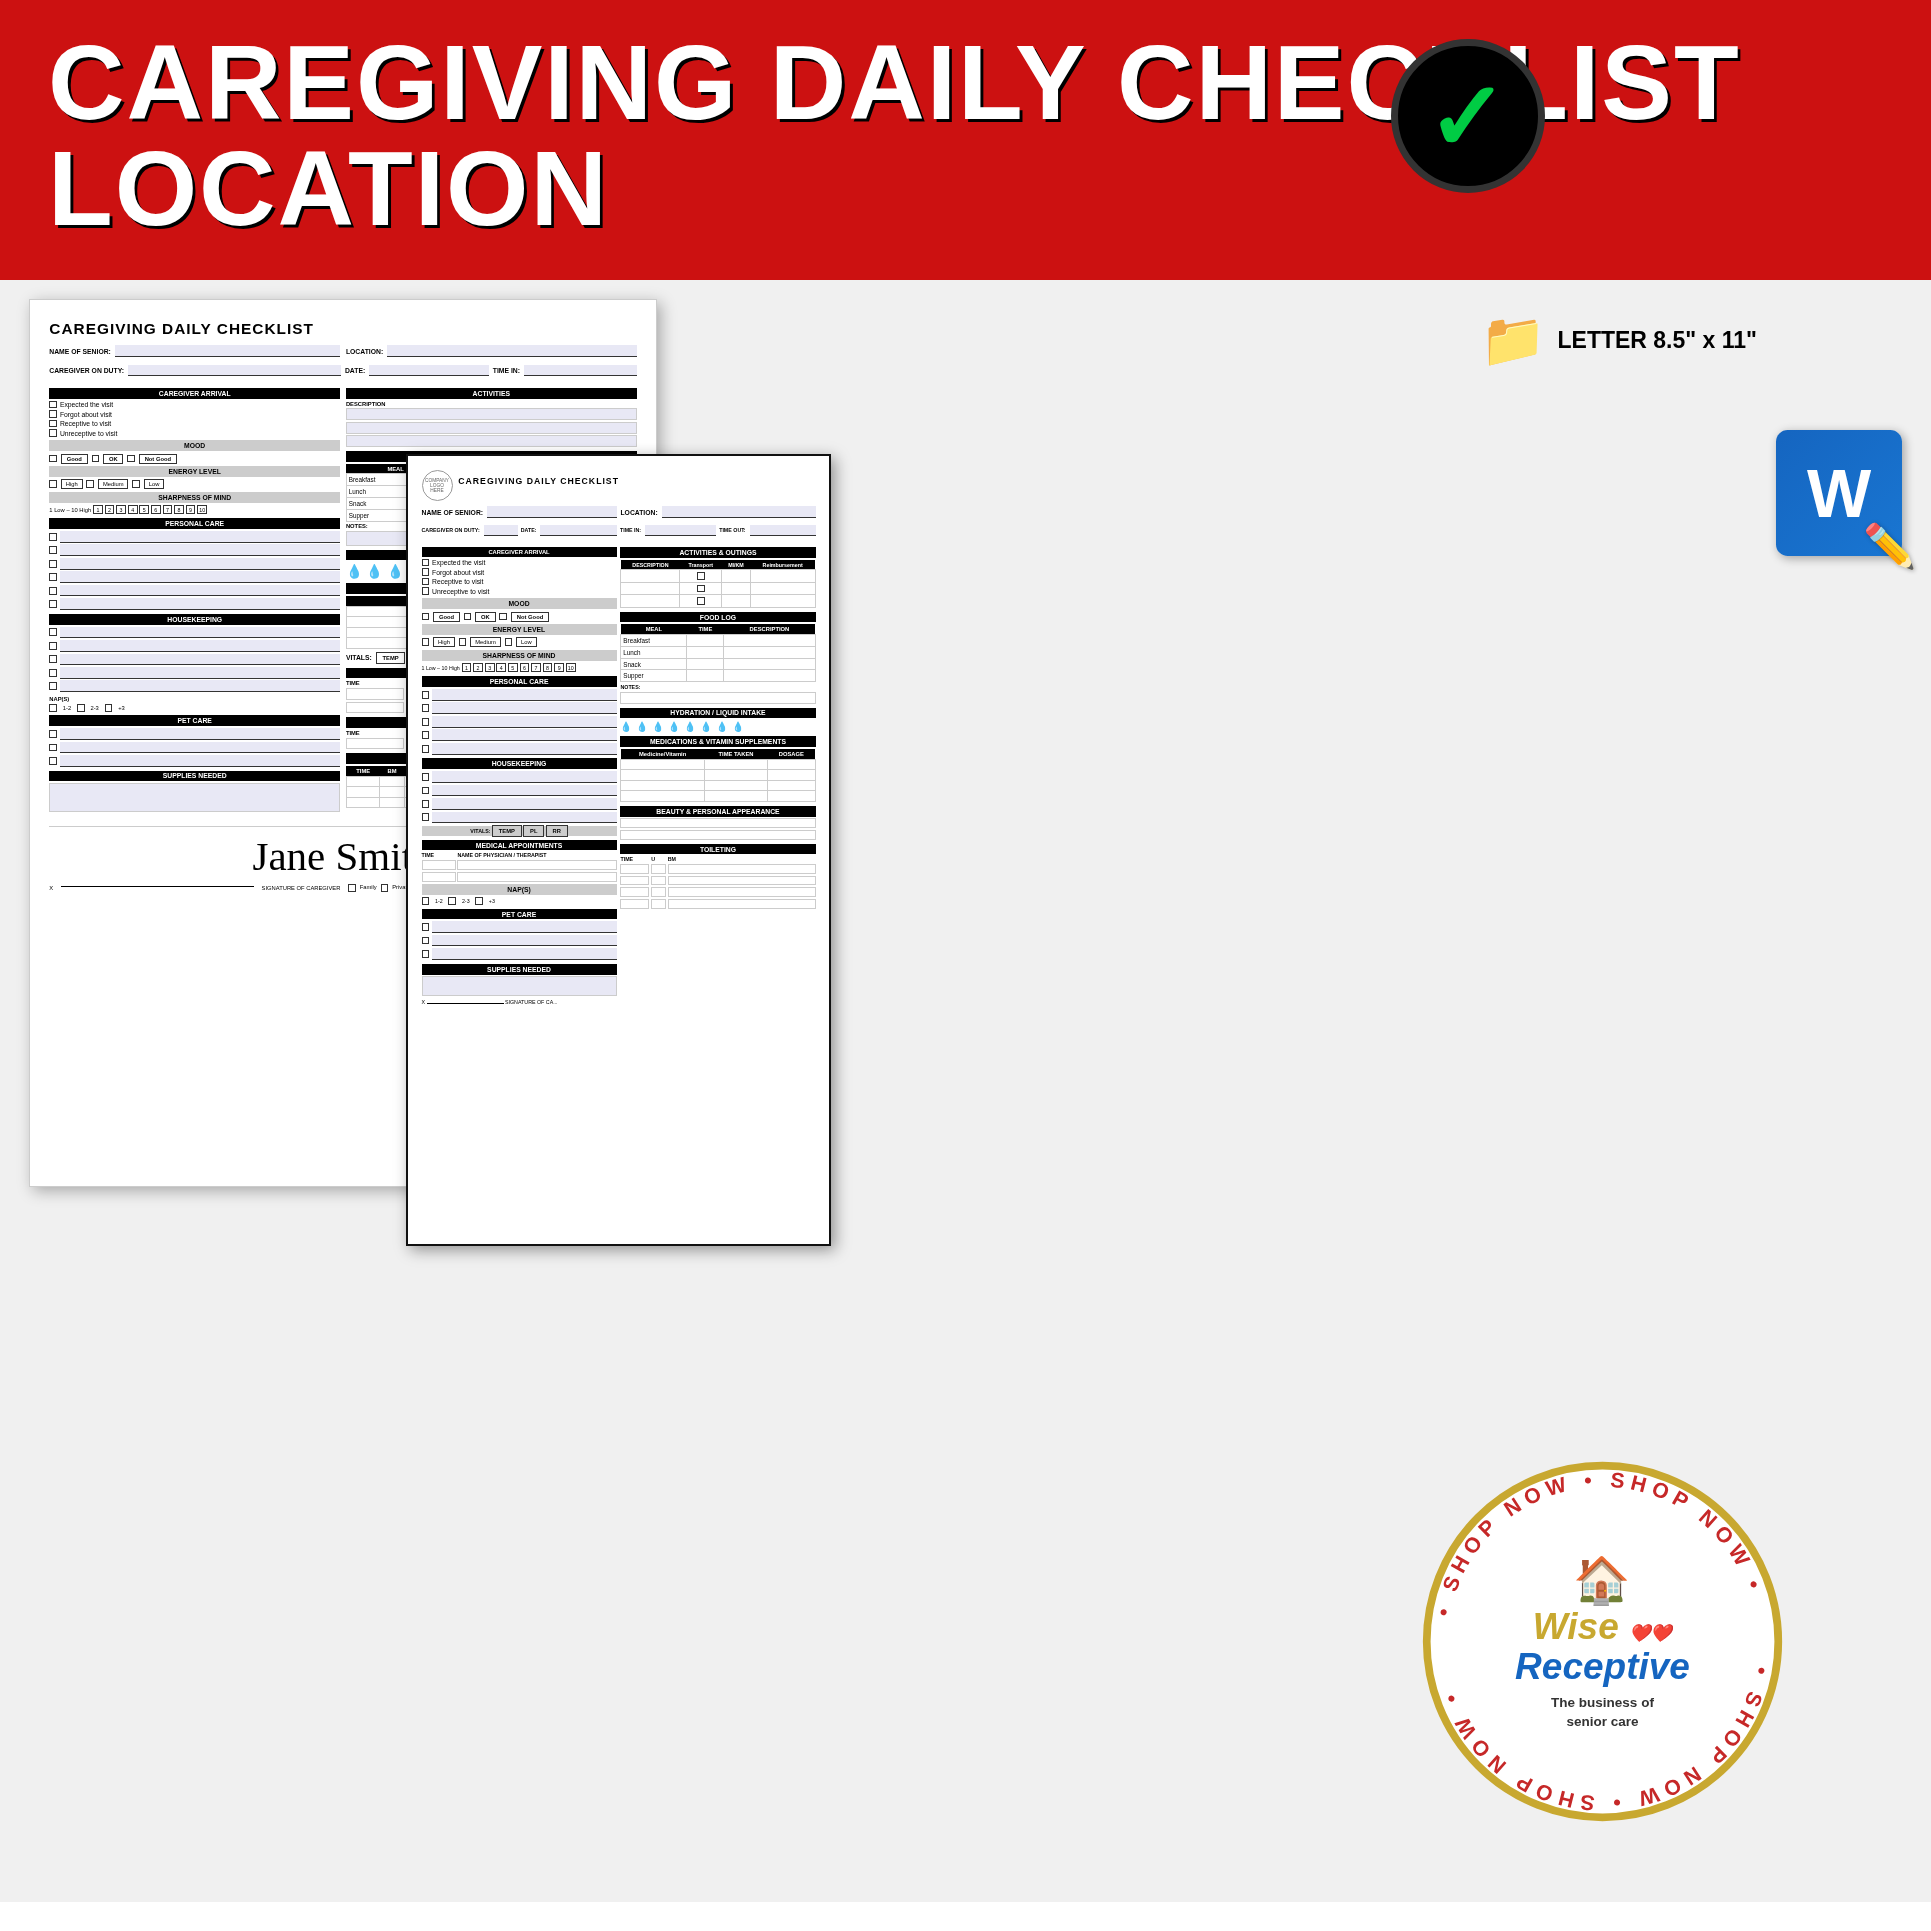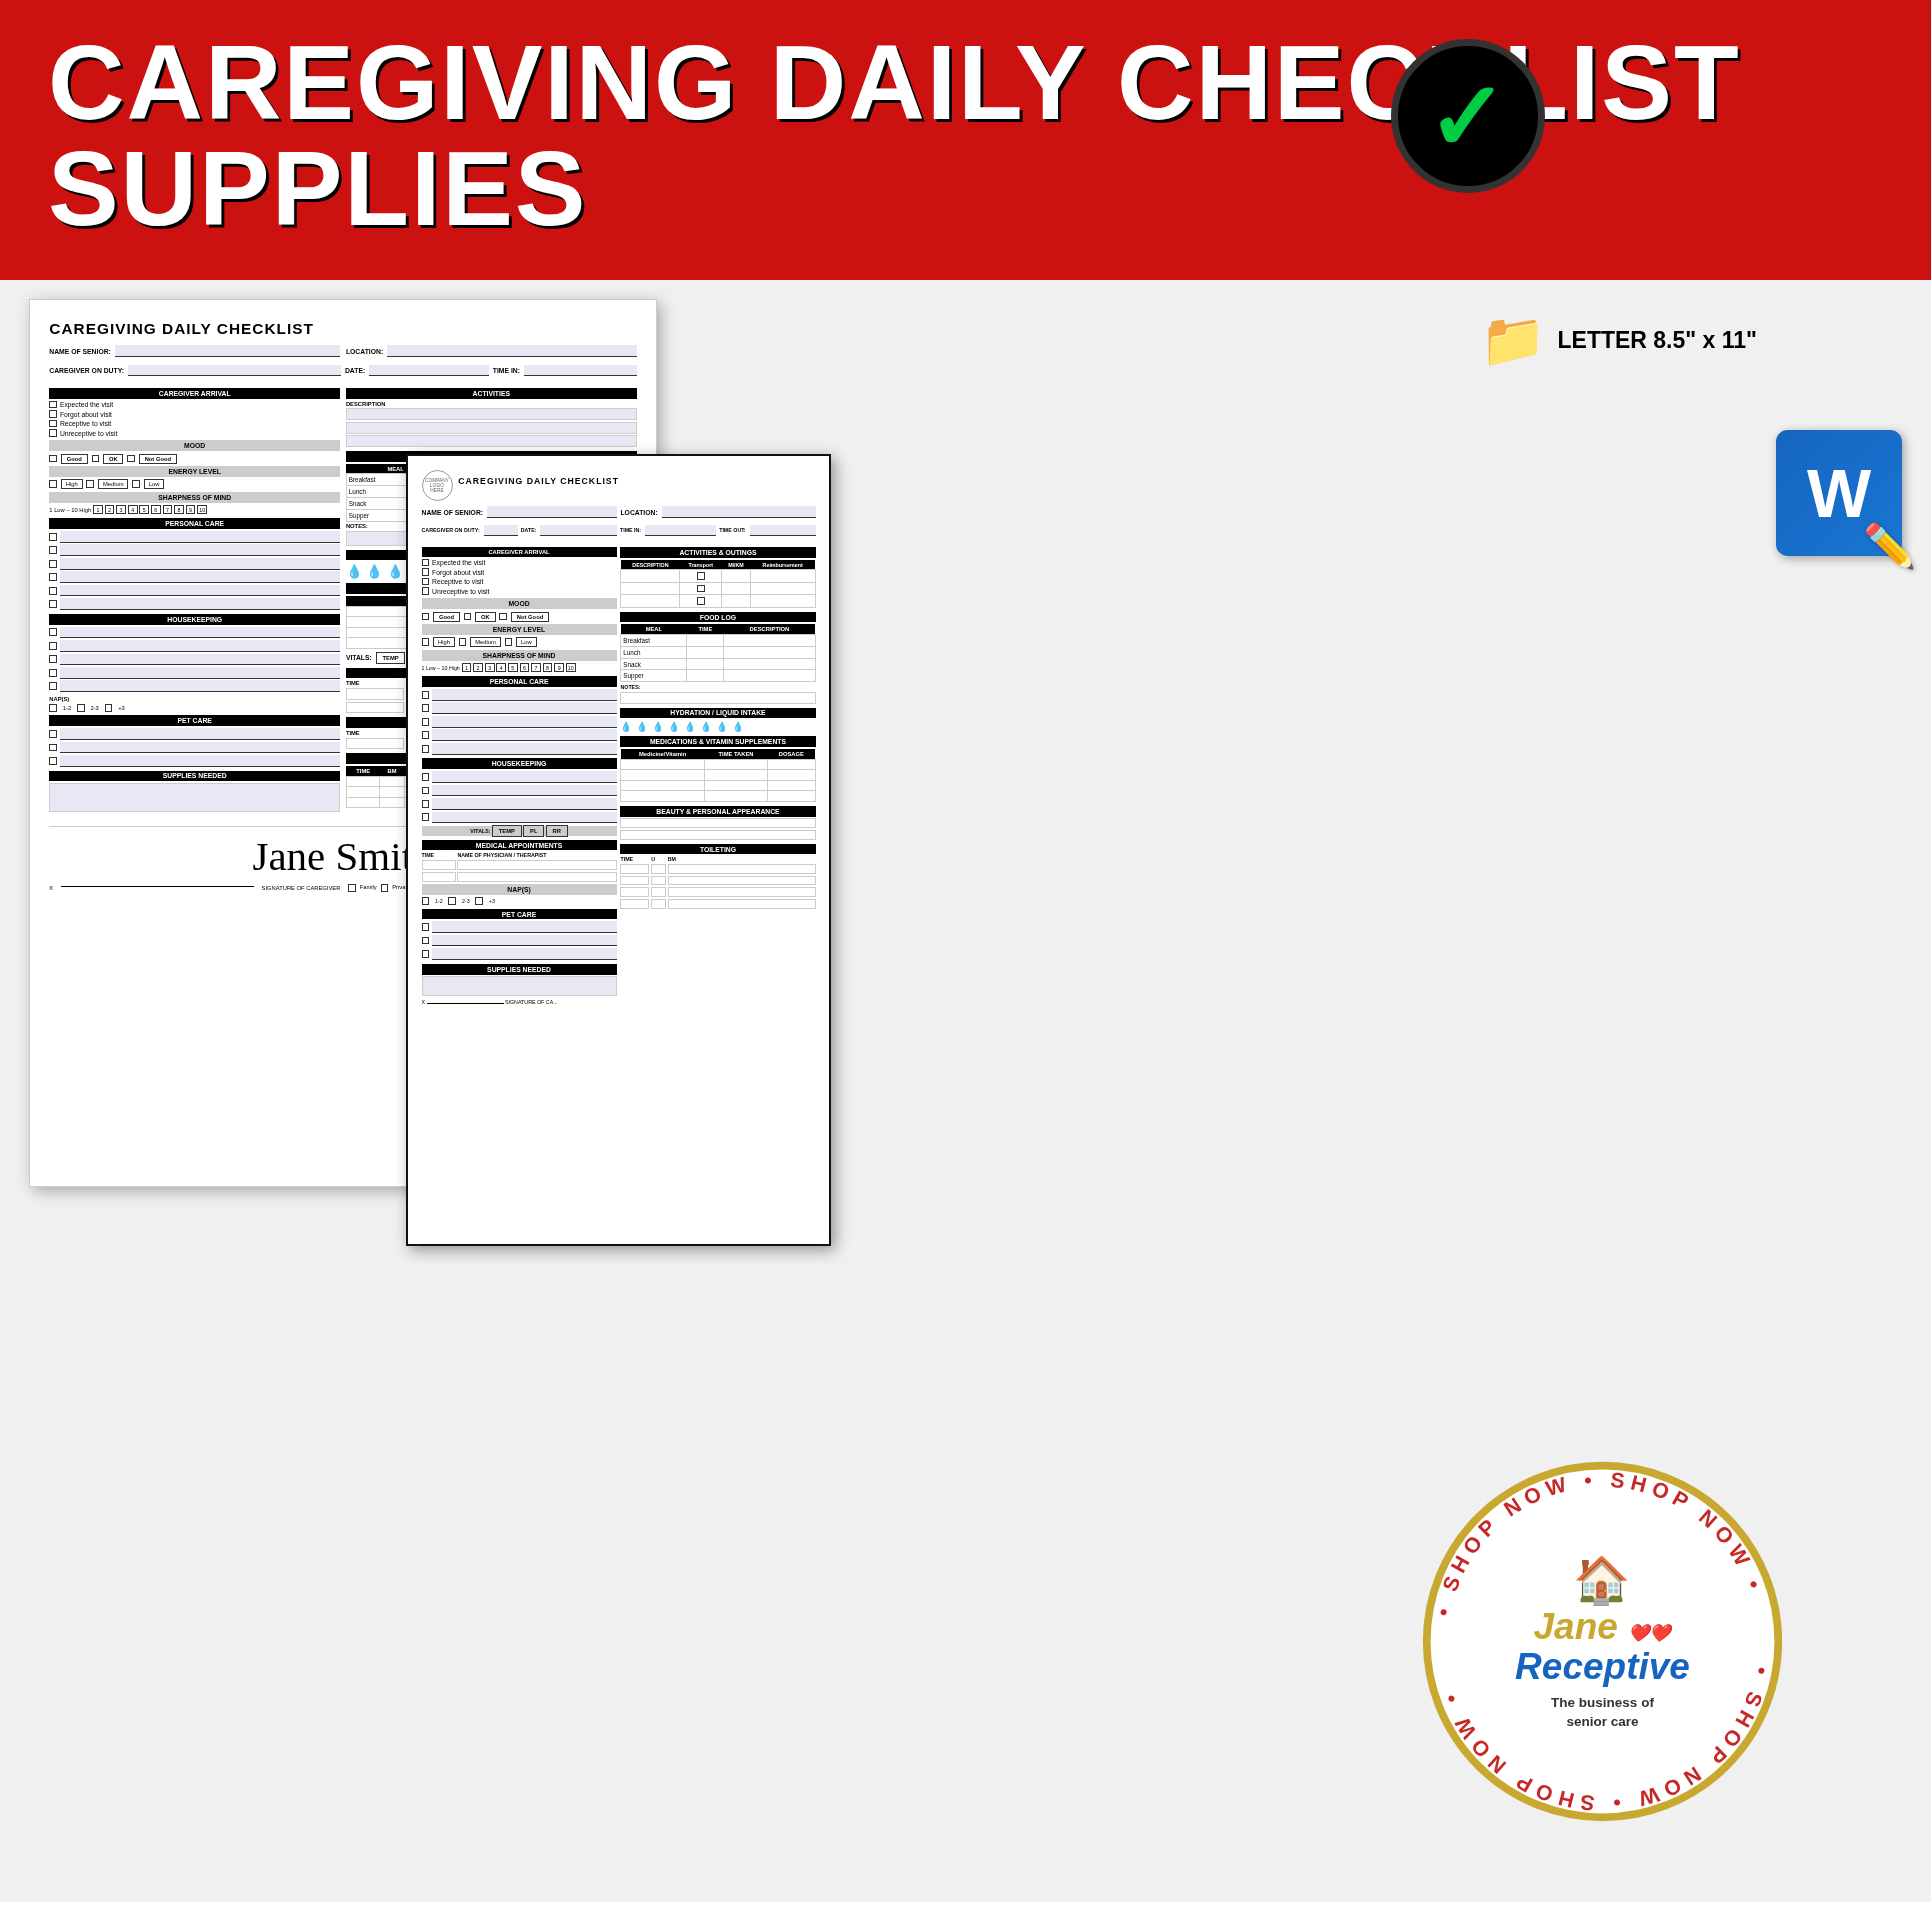--- a/index.html
+++ b/index.html
@@ -432,21 +432,21 @@
       gap: 3.9px;
       margin-bottom: 3.9px;
     }
   </style>
 </head>
 <body>
 
 <div class="header-banner">
   <div class="main-title">
     <span>CAREGIVING DAILY CHECKLIST</span><br>
-    <span>SUPPLIES</span>
+    <span>LOCATION</span>
   </div>
 
   <div class="checkmark-circle"></div>
 
 </div>
 
 <div class="content-area">
 
   <div class="doc-main">
     <div class="doc-title">CAREGIVING DAILY CHECKLIST</div>
@@ -1139,21 +1139,21 @@
         <textPath href="#bottomArc" startOffset="5%">• SHOP NOW • SHOP NOW •</textPath>
       </text>
     </svg>
 
     
     <div style="position:absolute; top:50%; left:50%; transform:translate(-50%,-50%); text-align:center; width:251px;">
 
       <div style="font-size:46px; color:#1565c0;">🏠</div>
 
       <div style="font-size:37px; font-weight:900; font-style:italic; line-height:1.1;">
-        <span style="color:#c8a830;">Jane</span>
+        <span style="color:#c8a830;">Wise</span>
         <span style="color:#c62828; font-size:17.4px;"> ❤️❤️</span>
         <br>
         <span style="color:#1565c0;">Receptive</span>
       </div>
       <div style="font-size:13.5px; color:#333; font-weight:bold; margin-top:5.8px; line-height:1.4;">
         The business of<br>senior care
       </div>
     </div>
   </div>
 

